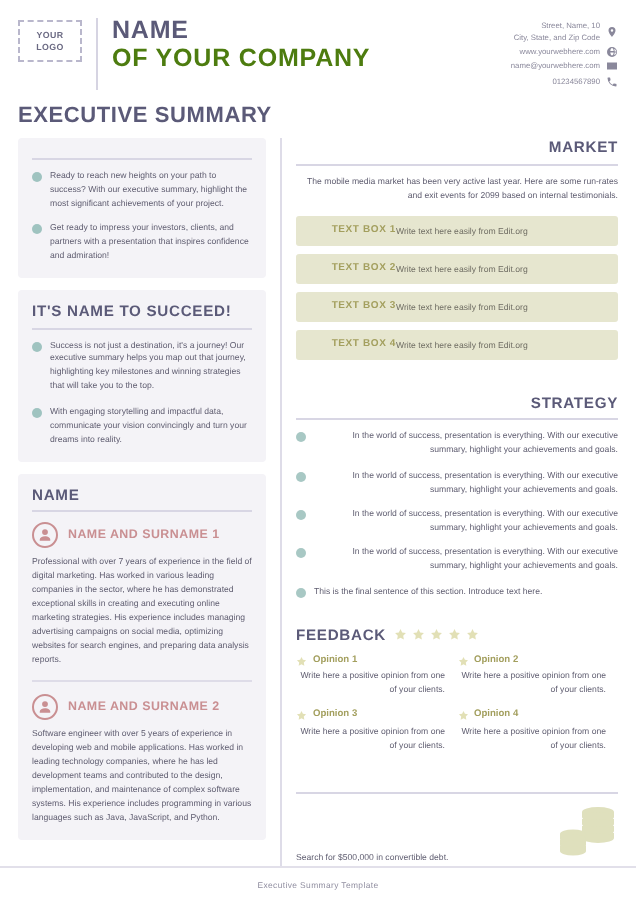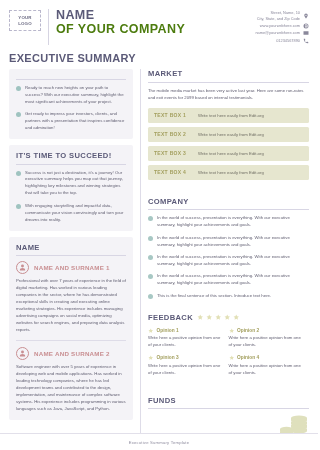--- a/index.html
+++ b/index.html
@@ -35,21 +35,21 @@
 
   
   .cols { display: flex; padding: 0 9px; gap: 7px; align-items: stretch; }
   .col-left { width: 124px; flex: 0 0 124px; }
   .col-sep { width: 1px; background: #dedce8; flex: 0 0 1px; }
   .col-right { flex: 1 1 auto; min-width: 0; }
 
   .card {
     background: #f4f3f7; border-radius: 2px; padding: 6px 7px 7px 7px; margin-bottom: 6px;
   }
-  .card.plain { background: transparent; padding: 0 0 7px 0; }
+  .card.plain { background: transparent; padding: 0 0 7px 0; text-align: right; }
   .sec-title { font-size: 7.6px; font-weight: bold; color: #5b5a78; letter-spacing: .35px; }
   .sec-rule { height: 1px; background: #d8d6e4; margin: 3.5px 0 5px 0; }
   .sec-rule.wide { background: #d8d6e4; }
 
   .bullet { display: flex; gap: 4px; margin-bottom: 5.5px; }
   .bullet:last-child { margin-bottom: 0; }
   .dot { width: 5px; height: 5px; border-radius: 50%; flex: 0 0 5px; margin-top: 1px; }
   .dot.teal { background: #9fc3c0; }
   .dot.teal2 { background: #a8c8c4; }
   .btxt { font-size: 4.3px; line-height: 1.62; color: #5f5d70; }
@@ -161,21 +161,21 @@
           <div class="dot teal"></div>
           <div class="btxt">Ready to reach new heights on your path to success? With our executive summary, highlight the most significant achievements of your project.</div>
         </div>
         <div class="bullet">
           <div class="dot teal"></div>
           <div class="btxt">Get ready to impress your investors, clients, and partners with a presentation that inspires confidence and admiration!</div>
         </div>
       </div>
 
       <div class="card">
-        <div class="sec-title">IT'S TIME TO SUCCEED!</div>
+        <div class="sec-title">IT'S NAME TO SUCCEED!</div>
         <div class="sec-rule"></div>
         <div class="bullet">
           <div class="dot teal"></div>
           <div class="btxt">Success is not just a destination, it's a journey! Our executive summary helps you map out that journey, highlighting key milestones and winning strategies that will take you to the top.</div>
         </div>
         <div class="bullet">
           <div class="dot teal"></div>
           <div class="btxt">With engaging storytelling and impactful data, communicate your vision convincingly and turn your dreams into reality.</div>
         </div>
       </div>
@@ -234,21 +234,21 @@
           <div class="tbox-label">TEXT BOX 3</div>
           <div class="tbox-text">Write text here easily from Edit.org</div>
         </div>
         <div class="tbox">
           <div class="tbox-label">TEXT BOX 4</div>
           <div class="tbox-text">Write text here easily from Edit.org</div>
         </div>
       </div>
 
       <div class="card plain">
-        <div class="sec-title">COMPANY</div>
+        <div class="sec-title">STRATEGY</div>
         <div class="sec-rule wide"></div>
         <div class="bullet">
           <div class="dot teal2"></div>
           <div class="btxt">In the world of success, presentation is everything. With our executive summary, highlight your achievements and goals.</div>
         </div>
         <div class="bullet">
           <div class="dot teal2"></div>
           <div class="btxt">In the world of success, presentation is everything. With our executive summary, highlight your achievements and goals.</div>
         </div>
         <div class="bullet">
@@ -339,21 +339,20 @@
                   </svg>
                 </span>
               <span class="op-title">Opinion 4</span>
             </div>
             <div class="op-text">Write here a positive opinion from one of your clients.</div>
           </div>
         </div>
       </div>
 
       <div class="card plain">
-        <div class="sec-title">FUNDS</div>
         <div class="sec-rule wide"></div>
         <div class="funds-row">
           <div class="funds-text">Search for $500,000 in convertible debt.</div>
           <div class="coins">
             <svg width="30" height="26" viewBox="0 0 60 52">
               <g fill="#dfe0bd">
                 <ellipse cx="40" cy="8" rx="16" ry="5"></ellipse>
                 <rect x="24" y="8" width="32" height="5"></rect>
                   <ellipse cx="40" cy="13" rx="16" ry="5"></ellipse>
                 <rect x="24" y="15" width="32" height="5"></rect>

